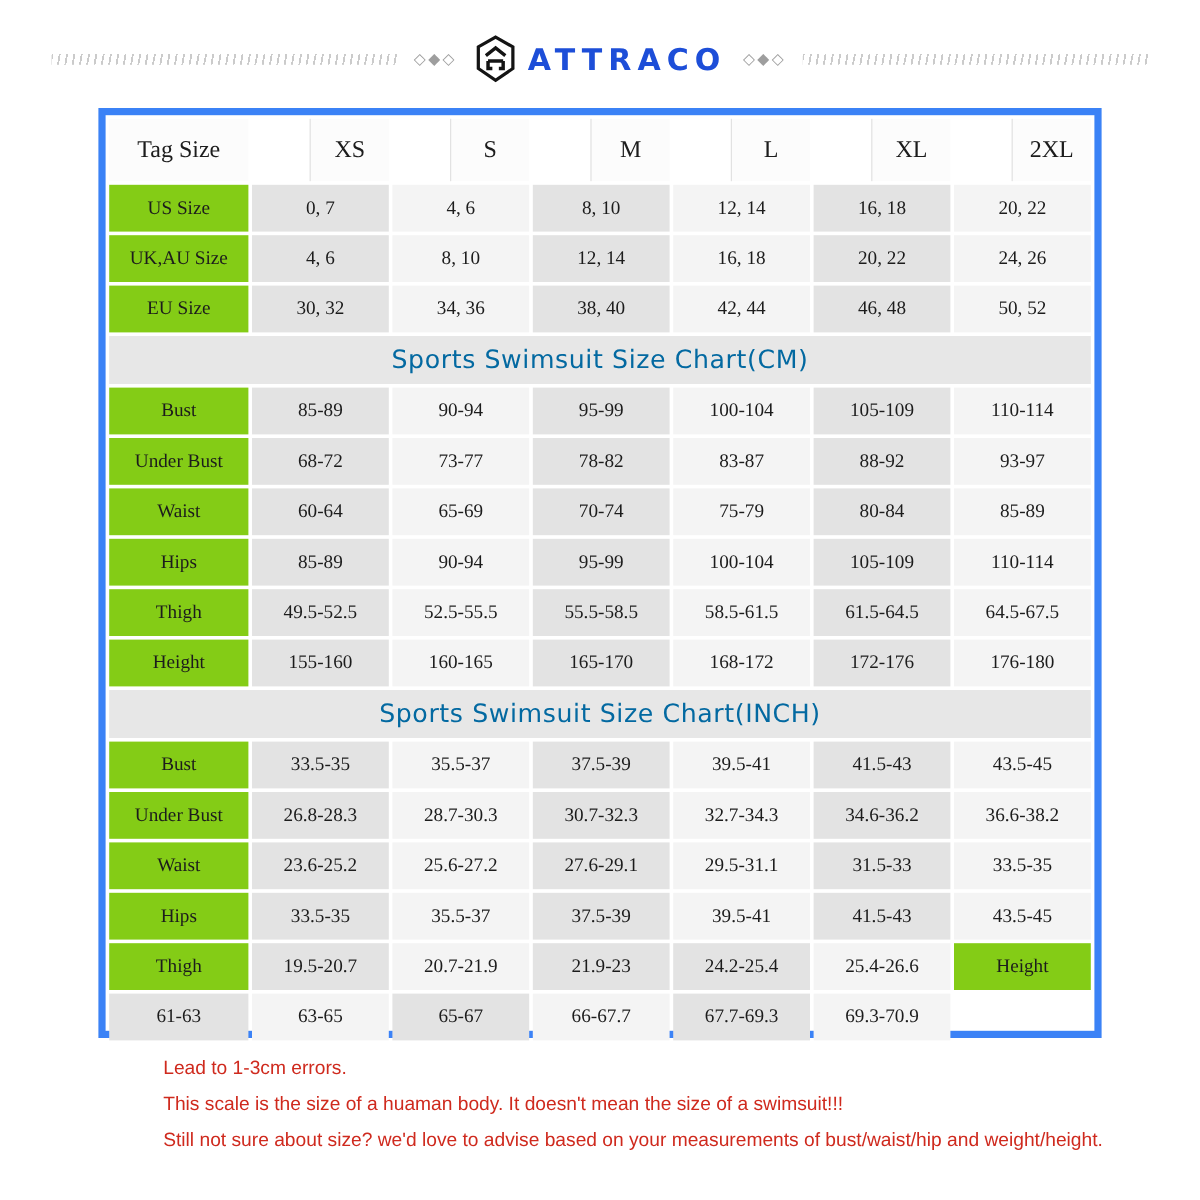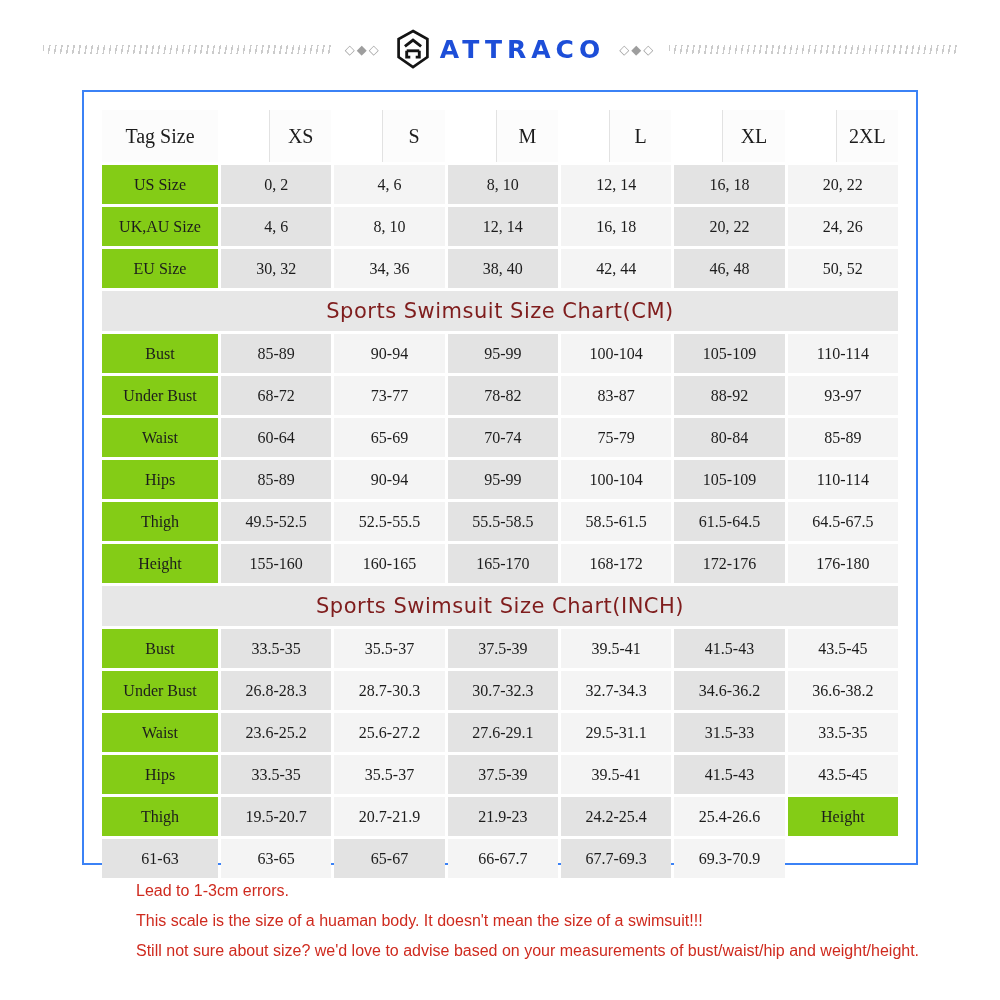--- a/index.html
+++ b/index.html
@@ -33,22 +33,22 @@
     font-family: "DejaVu Sans", sans-serif;
     font-size: 25px; font-weight: 800; letter-spacing: 5px;
     color: #1d4ed8; white-space: nowrap;
   }
 
   
   .size-table {
     position: absolute; top: 90px; left: 82px;
     width: 836px; height: 775px;
     background: #ffffff;
-    border: 2px solid #3b82f6;
-    padding: 18px;
+    border: 6px solid #3b82f6;
+    padding: 3px;
     display: grid;
     grid-template-columns: 116px repeat(6, 1fr);
     grid-template-rows: 52px repeat(3, 39px) 40px repeat(6, 39px) 40px repeat(6, 39px);
     gap: 3px;
   }
   .cell {
     display: flex; align-items: center; justify-content: center;
     color: #1c1c1c;
     font-family: "Liberation Serif", "DejaVu Serif", serif;
     white-space: nowrap;
@@ -56,21 +56,21 @@
   .cell.header {
     background: #fcfcfc;
     font-size: 20px;
   }
   .cell.header.sep { border-left: 1px solid #e2e2e2; margin-left: 48px; }
   .cell.band {
     grid-column: 1 / -1;
     background: #e7e7e7;
     font-family: "DejaVu Sans", sans-serif;
     font-size: 21px; letter-spacing: 0.5px;
-    color: #7f1d1d;
+    color: #0369a1;
   }
   .cell.label { background: #84cc16; font-size: 16px; }
   .cell.data  { background: #f4f4f4; font-size: 16px; }
   .cell.data.shaded { background: #e3e3e3; }
 
   
   .notes {
     position: absolute; top: 882px; left: 84px;
     width: 840px;
     color: #cf2a1e;
@@ -104,21 +104,21 @@
 
   <div class="size-table">
       <div class="cell header">Tag Size</div>
       <div class="cell header sep">XS</div>
       <div class="cell header sep">S</div>
       <div class="cell header sep">M</div>
       <div class="cell header sep">L</div>
       <div class="cell header sep">XL</div>
       <div class="cell header sep">2XL</div>
       <div class="cell label">US Size</div>
-      <div class="cell data shaded">0, 2</div>
+      <div class="cell data shaded">0, 7</div>
       <div class="cell data">4, 6</div>
       <div class="cell data shaded">8, 10</div>
       <div class="cell data">12, 14</div>
       <div class="cell data shaded">16, 18</div>
       <div class="cell data">20, 22</div>
       <div class="cell label">UK,AU Size</div>
       <div class="cell data shaded">4, 6</div>
       <div class="cell data">8, 10</div>
       <div class="cell data shaded">12, 14</div>
       <div class="cell data">16, 18</div>

